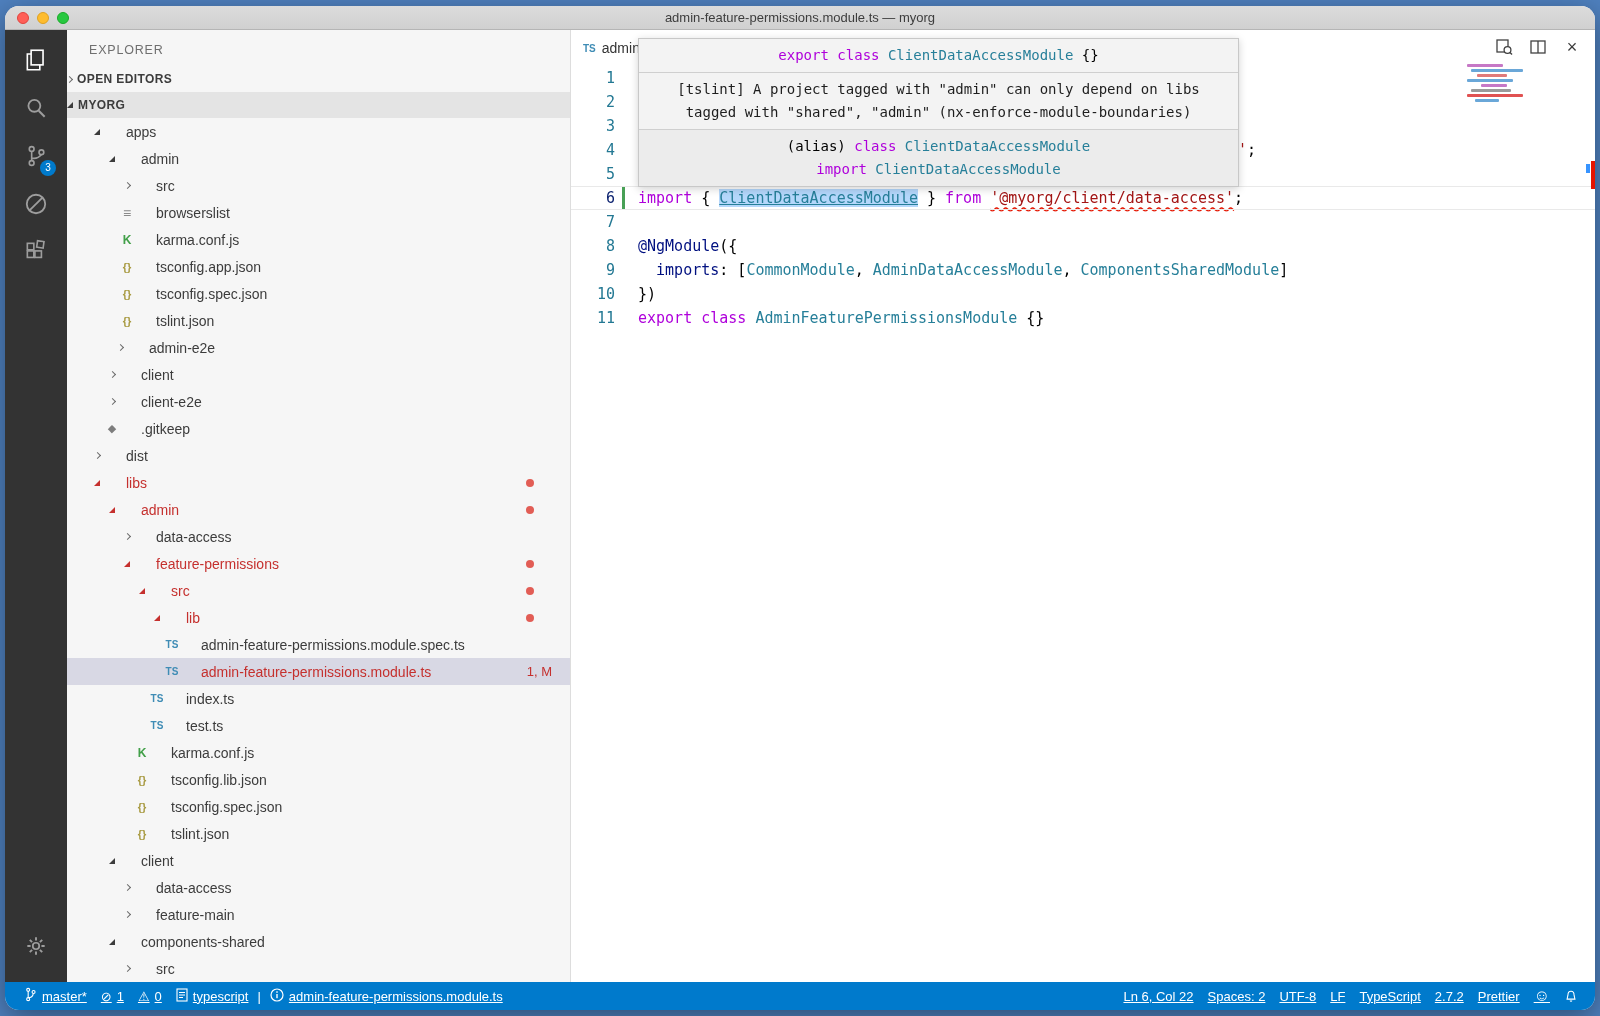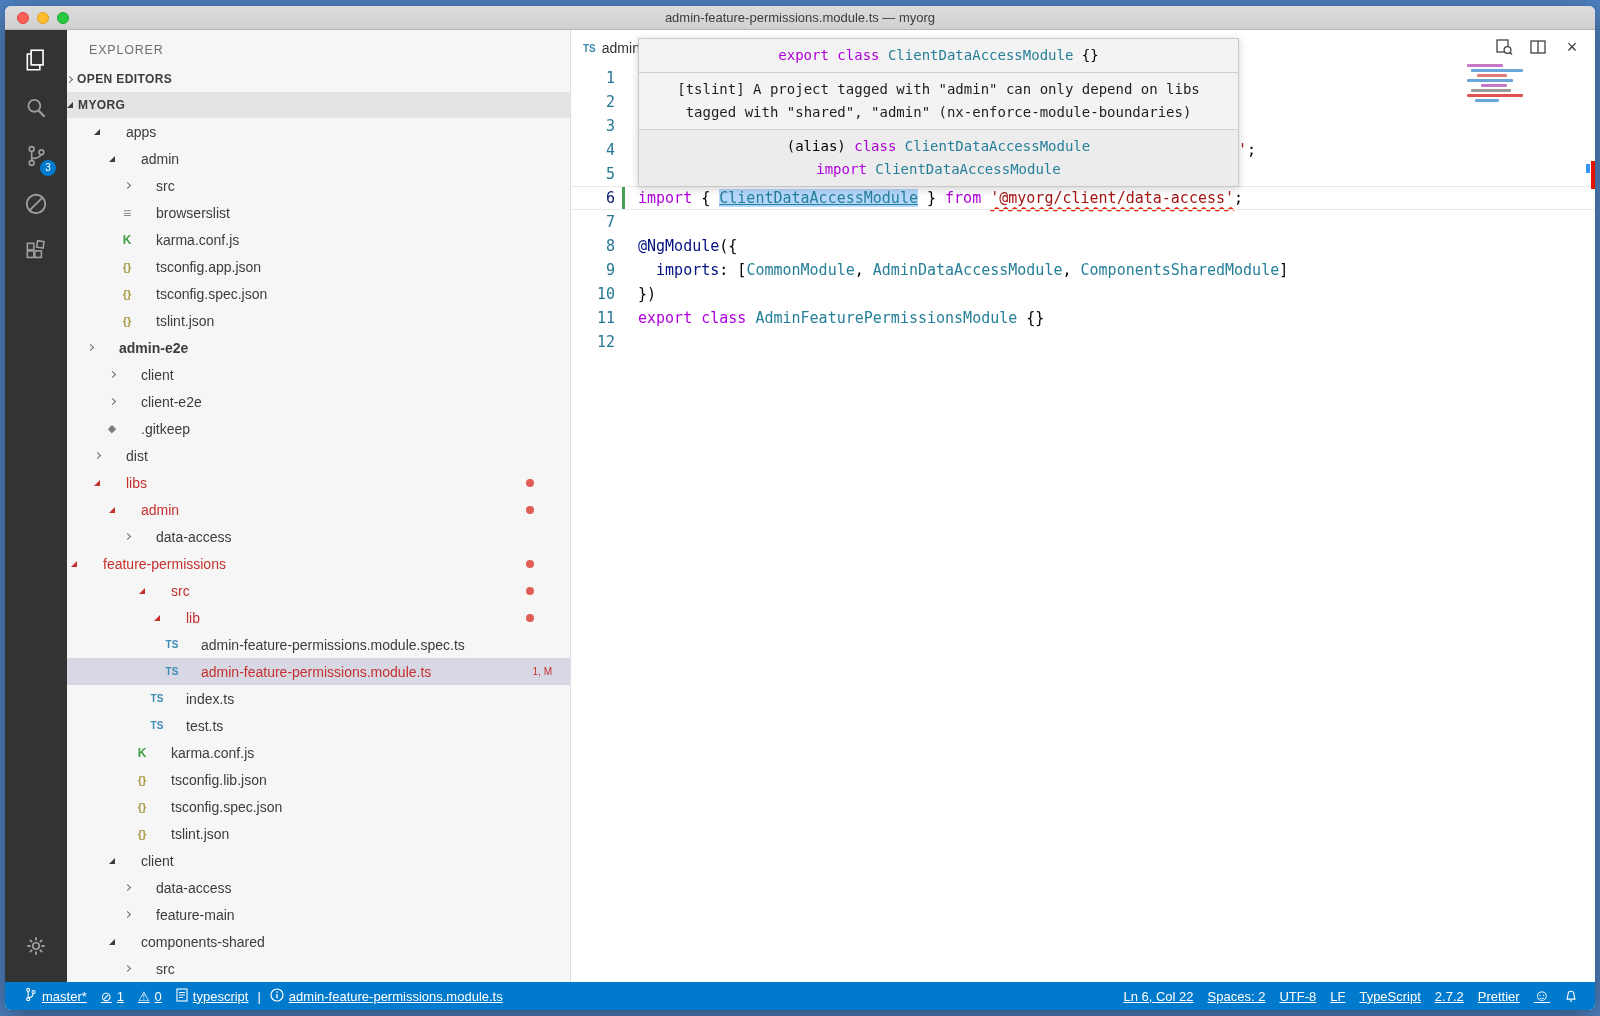--- a/index.html
+++ b/index.html
@@ -1,18 +1,18 @@
 <!DOCTYPE html>
 <html><head>
 <meta charset="utf-8">
 <style>
   * { margin:0; padding:0; box-sizing:border-box; }
   body { width:1600px; height:1016px; overflow:hidden; font-family:"Liberation Sans", sans-serif; }
   .desktop { width:1600px; height:1016px; background:#4f81bf; padding:6px 5px; }
-  .window { width:100%; height:1004px; border-radius:6px; overflow:hidden; display:flex; flex-direction:column; background:#fff; box-shadow:0 8px 30px rgba(0,0,0,.4); }
+  .window { width:100%; height:1004px; border-radius:14px; overflow:hidden; display:flex; flex-direction:column; background:#fff; box-shadow:0 8px 30px rgba(0,0,0,.4); }
 
   
   .titlebar { height:24px; flex:0 0 24px; background:linear-gradient(#dcdcdc,#d0d0d0); border-bottom:1px solid #b5b5b5; position:relative; }
   .traffic { position:absolute; left:12px; top:6px; display:flex; gap:8px; }
   .tl { width:12px; height:12px; border-radius:50%; }
   .tl.red { background:#ff5f57; border:1px solid #e0443e; }
   .tl.yellow { background:#febc2e; border:1px solid #dea123; }
   .tl.green { background:#28c840; border:1px solid #1aab29; }
   .wtitle { text-align:center; font-size:13px; color:#3d3d3d; line-height:23px; }
 
@@ -37,21 +37,21 @@
   .tree-row .slot { width:14px; display:flex; justify-content:center; align-items:center; flex:0 0 14px; }
   .tree-row.red { color:#c5302e; }
   .tree-row.red .twisty-exp { border-bottom-color:#c5302e; }
   .fi { font-weight:bold; }
   .fi-ts { color:#3f8cb5; font-size:10px; }
   .fi-json { color:#a99b43; font-size:11px; }
   .fi-karma { color:#42a049; font-size:12px; }
   .fi-list { color:#8a8a8a; font-size:14px; font-weight:normal; }
   .fi-git { color:#7d7d7d; font-size:11px; font-weight:normal; }
   .mod-dot { position:absolute; right:36px; width:8px; height:8px; border-radius:50%; background:#e25d55; }
-  .row-badge { position:absolute; right:18px; font-size:10px; color:#c5302e; }
+  .row-badge { position:absolute; right:18px; font-size:13px; color:#c5302e; }
 
   
   .editor { flex:1; position:relative; background:#fff; min-width:0; }
   .tabbar { height:36px; display:flex; align-items:center; background:#fff; }
   .tab { display:flex; align-items:center; gap:6px; padding:0 12px; height:36px; font-size:14px; color:#333; background:#fff; max-width:300px; overflow:hidden; white-space:nowrap; }
   .tab-ts { color:#3f8cb5; font-size:10px; font-weight:bold; }
   .tab-actions { position:absolute; right:14px; top:8px; display:flex; gap:16px; align-items:center; color:#424242; }
   .tab-actions .ta { width:18px; height:18px; display:flex; align-items:center; justify-content:center; cursor:pointer; }
   .close-glyph { font-size:18px; line-height:18px; color:#3c3c3c; }
 
@@ -216,21 +216,21 @@
                 <span class="fi fi-json">{}</span>
               </span>
               <span class="tree-label">tsconfig.spec.json</span>
             </div>
             <div class="tree-row" style="padding-left: 53px;">
               <span class="slot">
                 <span class="fi fi-json">{}</span>
               </span>
               <span class="tree-label">tslint.json</span>
             </div>
-            <div class="tree-row" style="padding-left: 16px; font-weight: bold;">
+            <div class="tree-row" style="padding-left: 46px;">
               <span class="slot">
                 <span class="twisty-col"></span>
               </span>
               <span class="tree-label">admin-e2e</span>
             </div>
             <div class="tree-row" style="padding-left: 38px;">
               <span class="slot">
                 <span class="twisty-col"></span>
               </span>
               <span class="tree-label">client</span>
@@ -266,21 +266,21 @@
               </span>
               <span class="tree-label">admin</span>
               <span class="mod-dot"></span>
             </div>
             <div class="tree-row" style="padding-left: 53px;">
               <span class="slot">
                 <span class="twisty-col"></span>
               </span>
               <span class="tree-label">data-access</span>
             </div>
-            <div class="tree-row red" style="">
+            <div class="tree-row red" style="padding-left: 53px;">
               <span class="slot">
                 <span class="twisty-exp"></span>
               </span>
               <span class="tree-label">feature-permissions</span>
               <span class="mod-dot"></span>
             </div>
             <div class="tree-row red" style="padding-left: 68px;">
               <span class="slot">
                 <span class="twisty-exp"></span>
               </span>
@@ -442,24 +442,20 @@
                 <div class="lc"><span class="tok-var">  imports</span><span class="tok-plain">: [</span><span class="tok-type">CommonModule</span><span class="tok-plain">, </span><span class="tok-type">AdminDataAccessModule</span><span class="tok-plain">, </span><span class="tok-type">ComponentsSharedModule</span><span class="tok-plain">]</span></div>
               </div>
               <div class="line">
                 <span class="ln">10</span>
                 <div class="lc"><span class="tok-plain">})</span></div>
               </div>
               <div class="line">
                 <span class="ln">11</span>
                 <div class="lc"><span class="tok-kw">export </span><span class="tok-kw">class </span><span class="tok-type">AdminFeaturePermissionsModule </span><span class="tok-plain">{}</span></div>
               </div>
-              <div class="line">
-                <span class="ln">12</span>
-                <div class="lc"></div>
-              </div>
             </div>
         </div>
 
         <div class="minimap" id="minimap">
             <div class="mm-row" style="background: rgb(198, 120, 198); width: 36px; margin-left: 0px;"></div>
             <div class="mm-row" style="background: rgb(106, 167, 216); width: 52px; margin-left: 4px;"></div>
             <div class="mm-row" style="background: rgb(224, 122, 122); width: 30px; margin-left: 10px;"></div>
             <div class="mm-row" style="background: rgb(106, 167, 216); width: 46px; margin-left: 0px;"></div>
             <div class="mm-row" style="background: rgb(198, 120, 198); width: 26px; margin-left: 14px;"></div>
             <div class="mm-row" style="background: rgb(154, 154, 154); width: 40px; margin-left: 4px;"></div>

